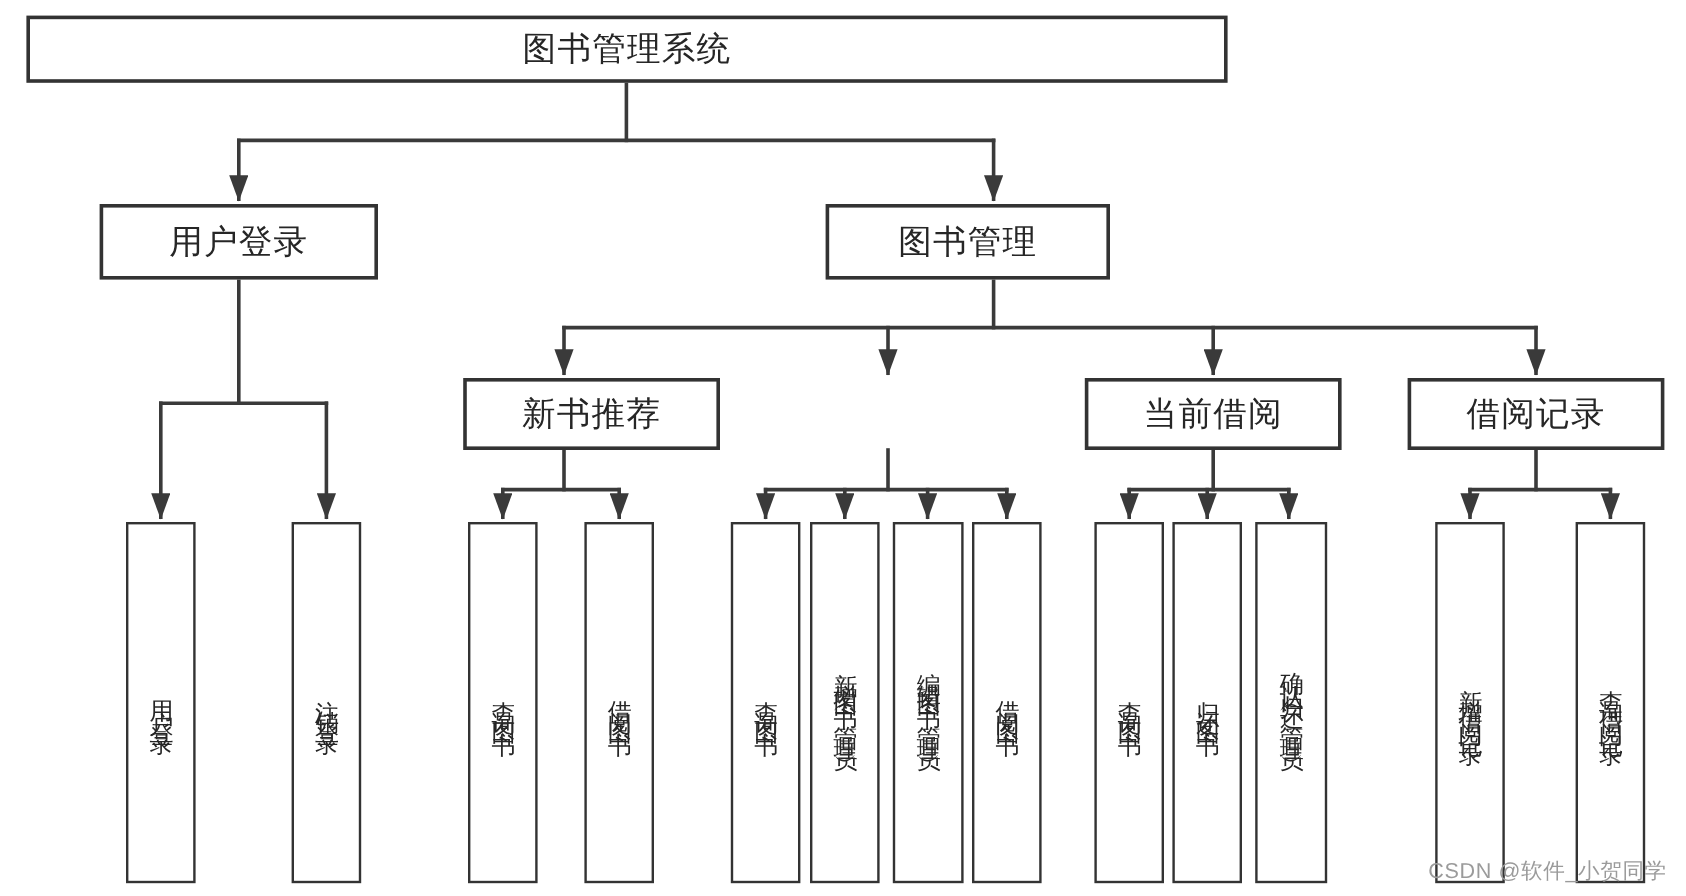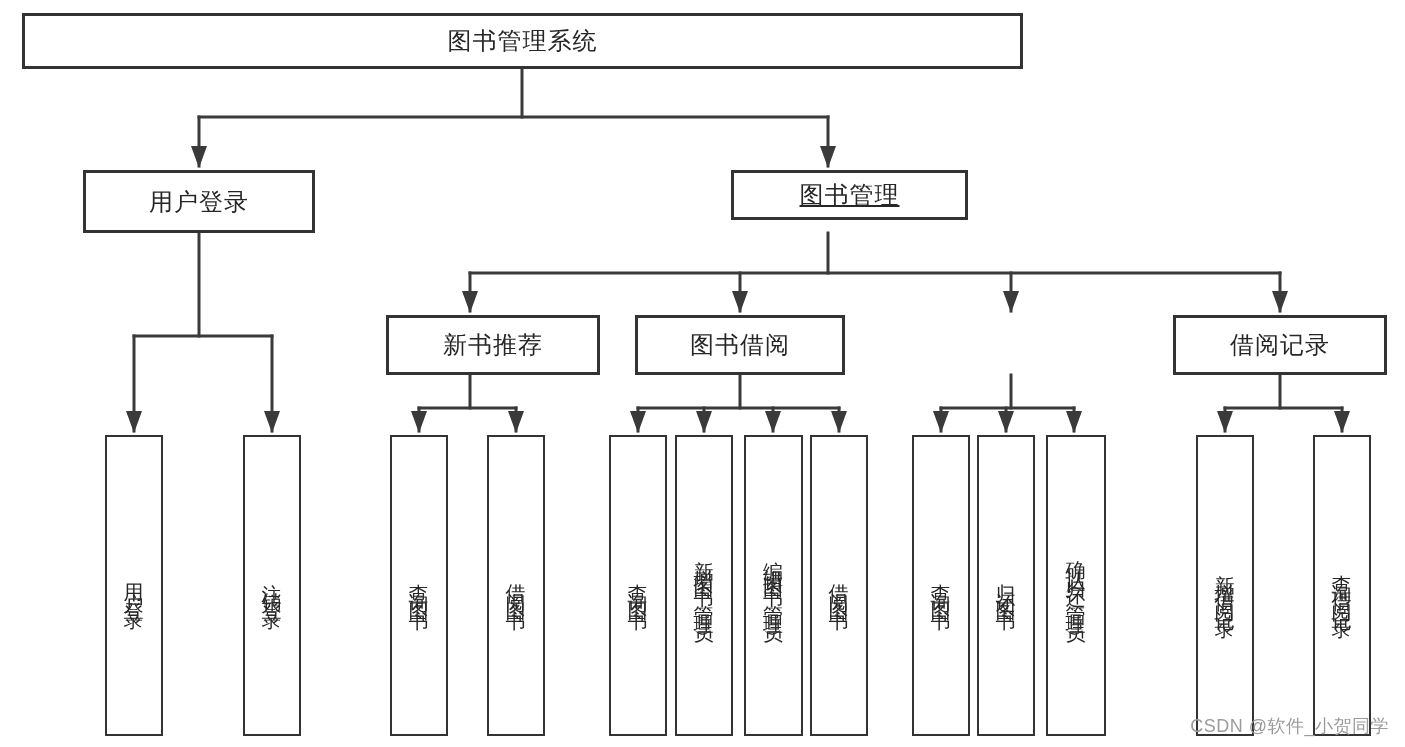--- a/index.html
+++ b/index.html
@@ -15,21 +15,21 @@
     position:absolute;
     box-sizing:border-box;
     border:3px solid #333333;
     background:#ffffff;
     display:flex;
     align-items:center;
     justify-content:center;
     color:#262626;
   }
   .node.h span{
-    font-size:24px;
+    font-size:28px;
     letter-spacing:1px;
     white-space:nowrap;
   }
   .node.leaf{border-width:2.5px;}
   .vtext{
     writing-mode:vertical-rl;
     text-orientation:mixed;
     font-size:20px;
     letter-spacing:9px;
     line-height:1;
@@ -97,29 +97,29 @@
     <path d="M1342,408 V431" marker-end="url(#arw)"></path>
   </svg>
 
   <div class="node h" style="left:22px;top:13px;width:1001px;height:56px;">
     <span>图书管理系统</span>
   </div>
 
   <div class="node h" style="left:83px;top:170px;width:232px;height:63px;">
     <span>用户登录</span>
   </div>
-  <div class="node h" style="left:731px;top:170px;width:237px;height:50px;text-decoration:underline;">
+  <div class="node h" style="left:688px;top:170px;width:237px;height:63px;">
     <span>图书管理</span>
   </div>
 
   <div class="node h" style="left:363px;top:315px;width:214px;height:60px;margin-left:23px;">
     <span>新书推荐</span>
   </div>
-  <div class="node h" style="left:635px;top:315px;width:210px;height:60px;">
-    <span>图书借阅</span>
+  <div class="node h" style="left:904px;top:315px;width:214px;height:60px;">
+    <span>当前借阅</span>
   </div>
   <div class="node h" style="left:1173px;top:315px;width:214px;height:60px;">
     <span>借阅记录</span>
   </div>
 
   <div class="node leaf" style="left:105px;top:435px;width:58px;height:301px;">
     <span class="vtext">用户登录</span>
   </div>
   <div class="node leaf" style="left:243px;top:435px;width:58px;height:301px;">
     <span class="vtext">注销登录</span>

